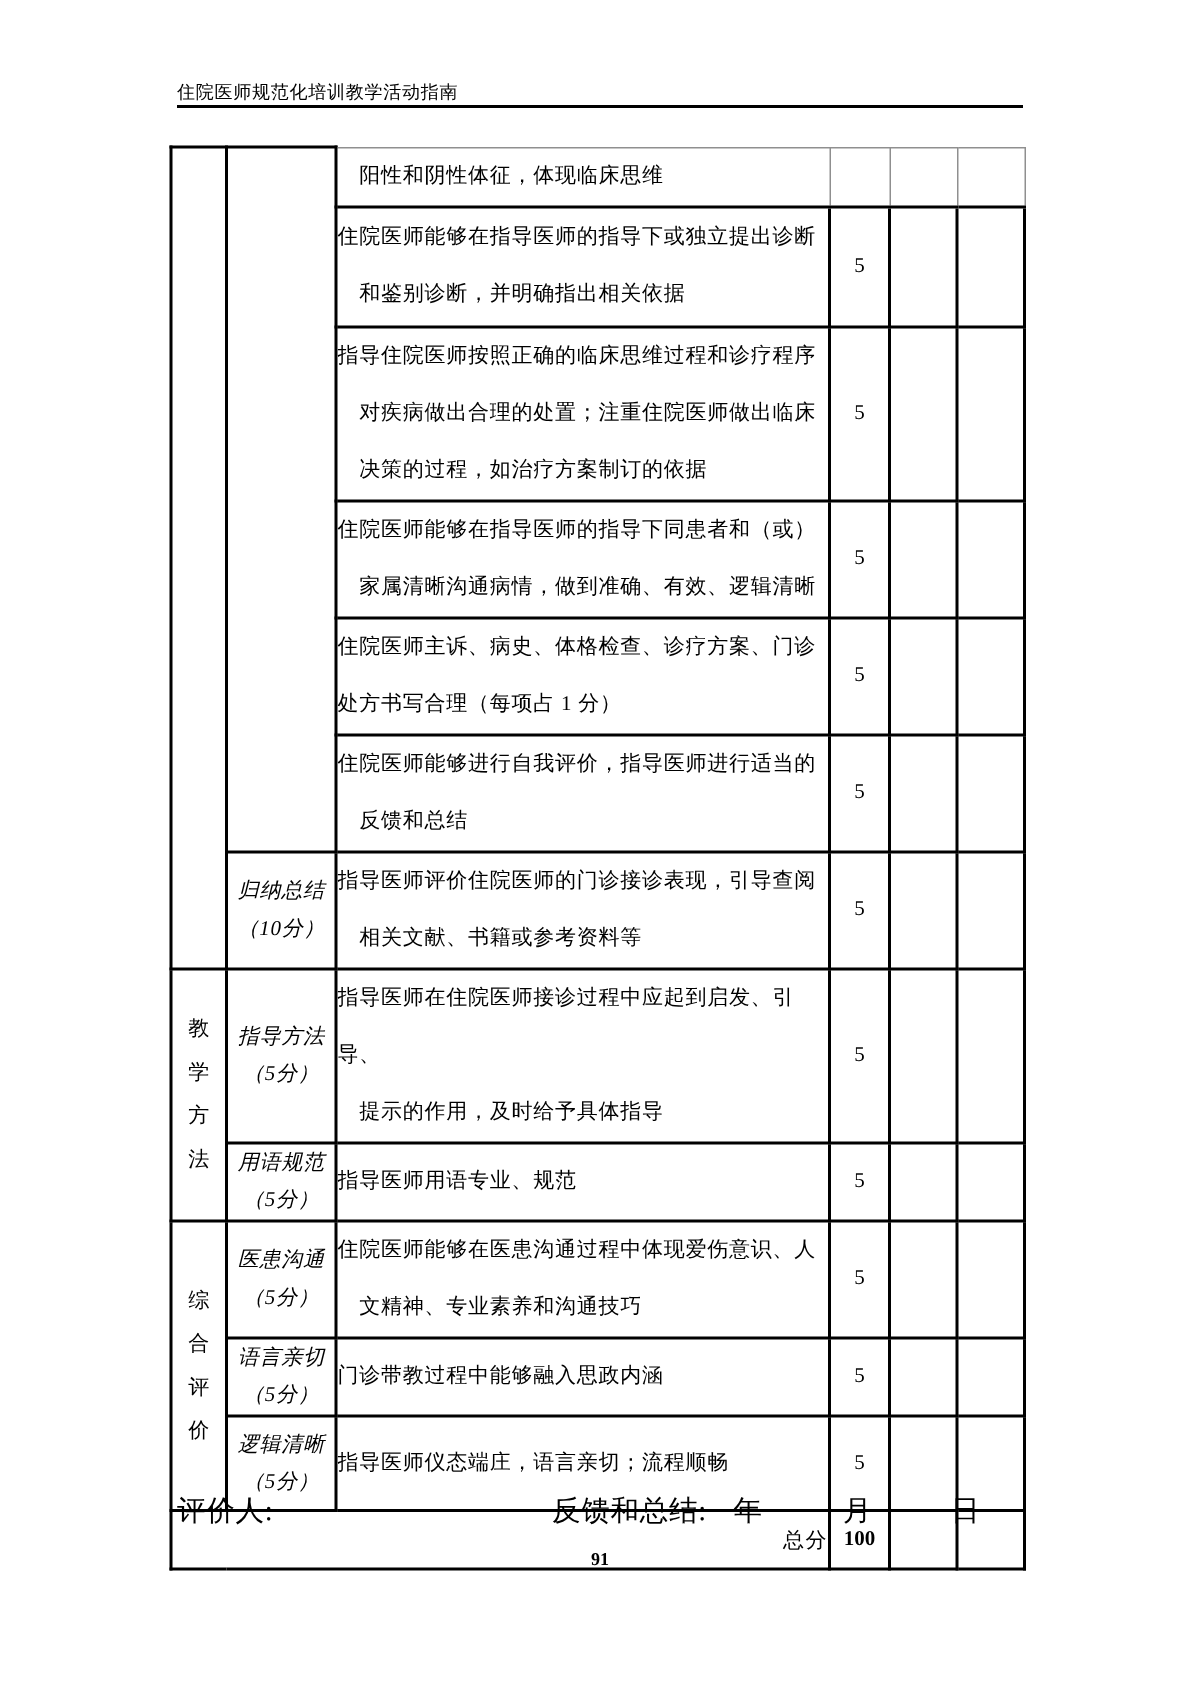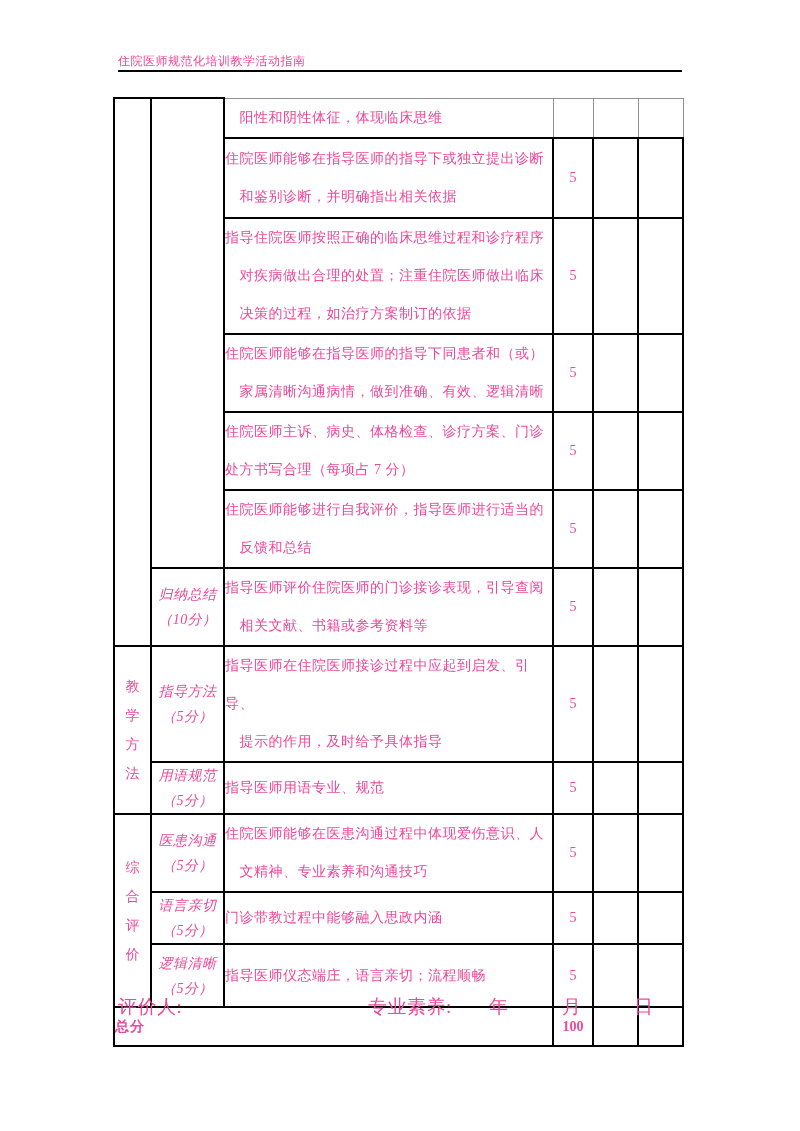--- a/index.html
+++ b/index.html
@@ -1,18 +1,18 @@
 <!DOCTYPE html>
 <html><head>
 <meta charset="utf-8">
 <style>
   html,body { margin:0; padding:0; background:#ffffff; }
   .page {
     position:relative; width:800px; height:1092px; background:#ffffff;
-    font-family:"Liberation Serif","DejaVu Serif",serif; color:#ec4899;
+    font-family:"Liberation Serif","DejaVu Serif",serif; color:#000000;
     overflow:hidden;
   }
   .doc-header {
     position:absolute; left:118px; top:53px;
     font-size:12px; letter-spacing:0.5px; white-space:nowrap;
   }
   .header-rule {
     position:absolute; left:118px; top:70px; width:564px; height:2px; background:#000;
   }
   table.eval {
@@ -27,21 +27,21 @@
     text-align:left; padding:0 4px 0 9px; line-height:38px;
     white-space:pre-wrap; letter-spacing:0.5px;
   }
   td.sub  { text-align:center; line-height:25px; white-space:pre-wrap; letter-spacing:0.5px;font-style:italic; }
   td.cat  { text-align:center; line-height:29px; white-space:pre-wrap; }
   td.score{ text-align:center; }
   
   tr.cont td.t1 { border:1px solid #8f8f8f; border-bottom:2px solid #000; }
   td.cat-merged  { border-top:1px solid #8f8f8f; border-left:1px solid #8f8f8f; }
   td.sub-merged  { border-top:1px solid #8f8f8f; }
-  td.total-label { text-align:left; font-weight:bold; letter-spacing:1px; }
+  td.total-label { text-align:right; font-weight:normal; letter-spacing:1px; }
   td.total-score { text-align:center; font-weight:bold;border-radius:12px; }
   .doc-footer span { position:absolute; font-size:19px; letter-spacing:0.5px; white-space:nowrap; }
   .fo-evaluator { left:118px; top:994px; }
   .fo-datelabel { left:368px; top:994px; }
   .fo-year  { left:489px; top:994px; }
   .fo-month { left:562px; top:994px; }
   .fo-day   { left:634px; top:994px; }
   .page-number {
     position:absolute; left:0; top:1032px; width:800px;
     text-align:center; font-size:12px; font-weight:bold;
@@ -90,21 +90,21 @@
       </tr>
       <tr style="height:78px">
         <td class="desc">住院医师能够在指导医师的指导下同患者和（或）
 　家属清晰沟通病情，做到准确、有效、逻辑清晰</td>
         <td class="score">5</td>
         <td></td>
         <td></td>
       </tr>
       <tr style="height:76px">
         <td class="desc">住院医师主诉、病史、体格检查、诊疗方案、门诊
-处方书写合理（每项占 7 分）</td>
+处方书写合理（每项占 1 分）</td>
         <td class="score">5</td>
         <td></td>
         <td></td>
       </tr>
       <tr style="height:74px">
         <td class="desc">住院医师能够进行自我评价，指导医师进行适当的
 　反馈和总结</td>
         <td class="score">5</td>
         <td></td>
         <td></td>
@@ -172,20 +172,21 @@
         <td class="total-label" colspan="3">总分</td>
         <td class="total-score">100</td>
         <td></td>
         <td></td>
       </tr>
     </tbody>
   </table>
 
   <div class="doc-footer">
     <span class="fo-evaluator">评价人:</span>
-    <span class="fo-datelabel">专业素养:</span>
+    <span class="fo-datelabel">反馈和总结:</span>
     <span class="fo-year">年</span>
     <span class="fo-month">月</span>
     <span class="fo-day">日</span>
   </div>
 
+  <div class="page-number">91</div>
 
 </div>
 
 </body></html>

